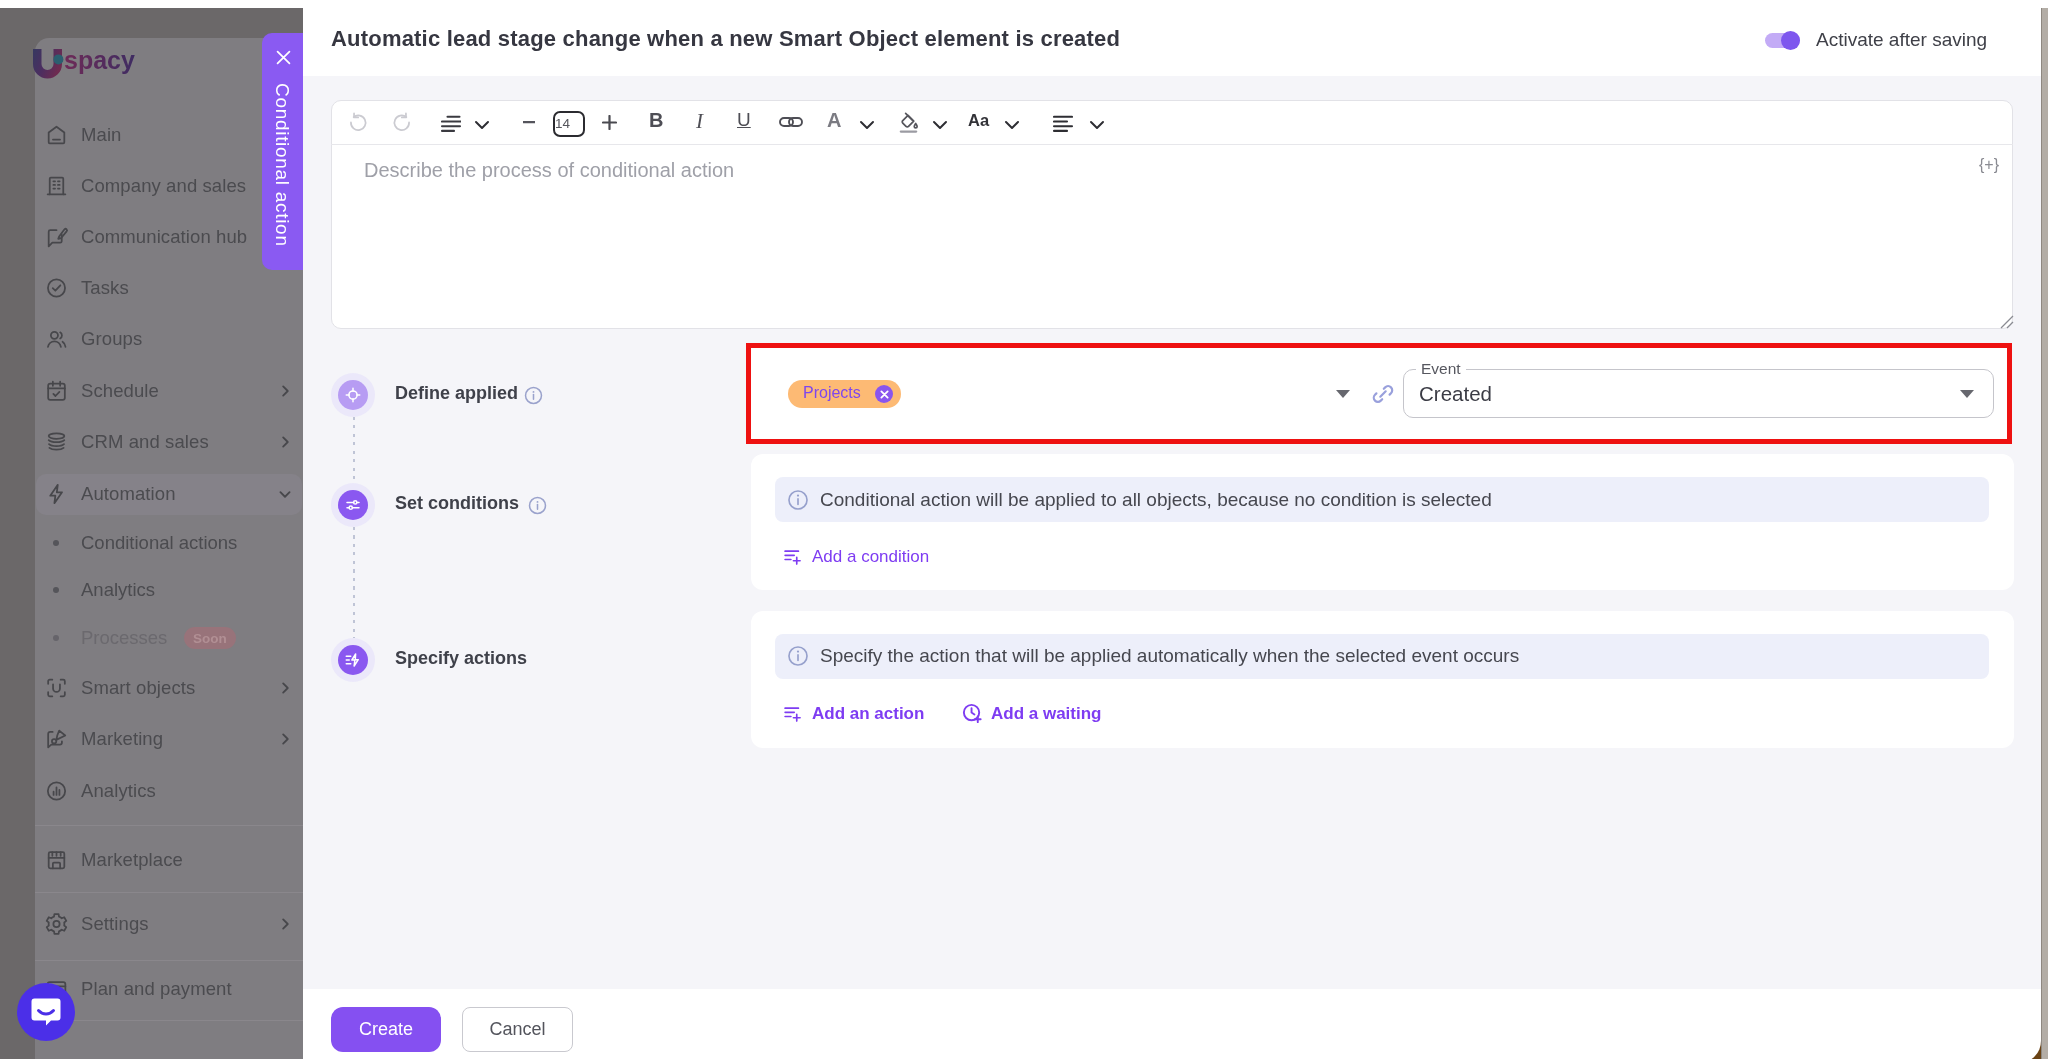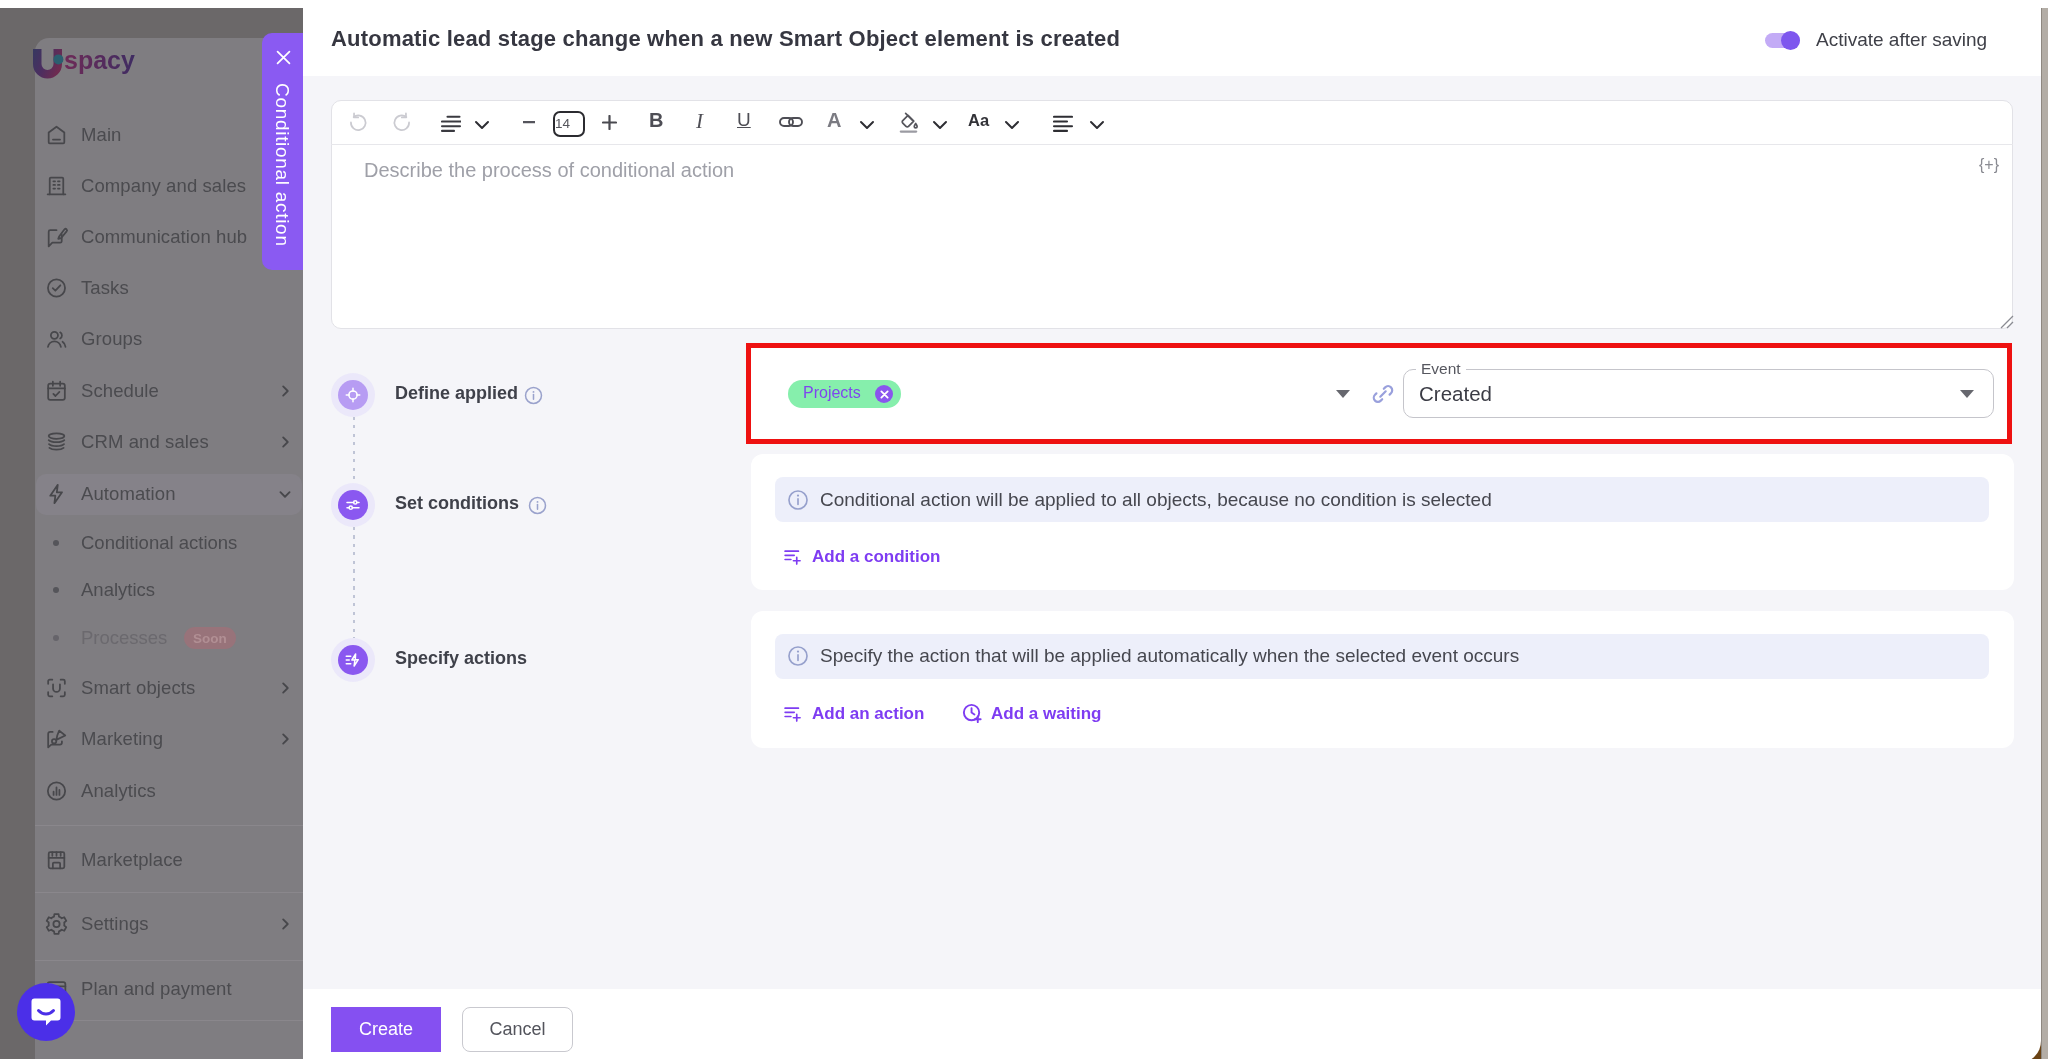--- a/index.html
+++ b/index.html
@@ -334,21 +334,21 @@
   </div>
   <div class="abs" style="left:395px; top:375px; font-size:18px; font-weight:bold; color:#3f414a;">Define applied</div>
   <svg class="abs" style="left:524px; top:378px;" width="19" height="19" viewBox="0 0 20 20" fill="none">
       <circle cx="10" cy="10" r="8.4" stroke="#9aa2cc" stroke-width="1.6"></circle>
       <path d="M10 9v5" stroke="#9aa2cc" stroke-width="1.6" stroke-linecap="round"></path>
       <circle cx="10" cy="6.2" r="1" fill="#9aa2cc"></circle>
     </svg>
 
   <div class="abs" style="left:746px; top:335px; width:1266px; height:101px; background:#fff; border:5px solid #ee1111;"></div>
 
-  <div class="abs" style="left:788px; top:372px; width:113px; height:28px; background:#86efac; border-radius:14px;">
+  <div class="abs" style="left:788px; top:372px; width:113px; height:28px; background:#fdba74; border-radius:14px;">
     <span style="position:absolute; left:15px; top:4px; font-size:16px; color:#7e46ee;">Projects</span>
     <span style="position:absolute; left:87px; top:5px; width:18px; height:18px; border-radius:50%; background:#8a55ee;">
         <svg style="margin:4.5px;" width="9" height="9" viewBox="0 0 10 10" stroke="#fff" stroke-width="2" stroke-linecap="round">
           <path d="M1.5 1.5l7 7M8.5 1.5l-7 7"></path>
         </svg>
       </span>
   </div>
   <svg class="abs" style="left:1336px; top:382px;" width="14" height="8" viewBox="0 0 14 8">
       <path d="M0 0h14L7 8z" fill="#66676e"></path>
     </svg>
@@ -388,21 +388,21 @@
   <svg class="abs" style="left:787px; top:481px;" width="22" height="22" viewBox="0 0 20 20" fill="none">
       <circle cx="10" cy="10" r="8.2" stroke="#96a0cc" stroke-width="1.5"></circle>
       <path d="M10 9v5" stroke="#96a0cc" stroke-width="1.5" stroke-linecap="round"></path>
       <circle cx="10" cy="6" r="1" fill="#96a0cc"></circle>
     </svg>
   <div class="abs" style="left:820px; top:481px; font-size:19px; color:#46474f;">Conditional action will be applied to all objects, because no condition is selected</div>
   <svg class="abs" style="left:783px; top:539px;" width="20" height="20" viewBox="0 0 24 24" fill="none" stroke="#7e3cf2" stroke-width="2" stroke-linecap="round">
       <path d="M2.5 5h16M2.5 10h11M2.5 15h7"></path>
       <path d="M16.5 12.5v8M12.5 16.5h8"></path>
     </svg>
-  <div class="abs" style="left:812px; top:539px; font-size:17px; font-weight:bold; color:#7e3cf2;">Add a condition</div>
+  <div class="abs" style="left:812px; top:539px; font-size:17px; font-weight:normal; color:#7e3cf2;">Add a condition</div>
 
   <div class="abs" style="left:331px; top:630px; width:44px; height:44px; border-radius:50%; background:#ebe8fa;"></div>
   <div class="abs" style="left:338px; top:637px; width:30px; height:30px; border-radius:50%; background:#8a58f0;">
     <svg style="margin:6px;" width="18" height="18" viewBox="0 0 24 24" fill="none" stroke="#fff" stroke-width="2" stroke-linecap="round" stroke-linejoin="round">
         <path d="M3 7h6M3 12h4M3 17h6"></path>
         <path d="M15.5 4 10.5 12h4l-1 8 5.5-8.5h-4z"></path>
       </svg>
   </div>
   <div class="abs" style="left:395px; top:640px; font-size:18px; font-weight:bold; color:#3f414a;">Specify actions</div>
 
@@ -419,21 +419,21 @@
       <path d="M16.5 12.5v8M12.5 16.5h8"></path>
     </svg>
   <div class="abs" style="left:812px; top:696px; font-size:17px; font-weight:bold; color:#7e3cf2;">Add an action</div>
   <svg class="abs" style="left:961px; top:694px;" width="23" height="23" viewBox="0 0 24 24" fill="none" stroke="#7e3cf2" stroke-width="2" stroke-linecap="round" stroke-linejoin="round">
       <circle cx="11" cy="11" r="8"></circle>
       <path d="M11 6.5V11l3 2"></path>
       <path d="M17.5 15v6M14.5 18h6"></path>
     </svg>
   <div class="abs" style="left:991px; top:696px; font-size:17px; font-weight:bold; color:#7e3cf2;">Add a waiting</div>
 
-  <div class="abs" style="left:331px; top:999px; width:110px; height:45px; background:#8550f1; border-radius:0; color:#fff; font-size:18px; text-align:center; line-height:45px;">Create</div>
+  <div class="abs" style="left:331px; top:999px; width:110px; height:45px; background:#8550f1; border-radius:12px; color:#fff; font-size:18px; text-align:center; line-height:45px;">Create</div>
   <div class="abs" style="left:462px; top:999px; width:111px; height:45px; background:#fff; border:1px solid #c9c9cf; border-radius:8px; color:#53545c; font-size:18px; text-align:center; line-height:43px;">Cancel</div>
 
   <div class="abs" style="left:2041px; top:0; width:7px; height:1059px; background:#b3ada6; border-left:1px solid #8e8881;"></div>
 
   <div class="abs" style="left:0; top:1053px; width:303px; height:6px; background:#35343a;"></div>
   <div class="abs" style="left:303px; top:1055px; width:1745px; height:4px; background:#44301c;"></div>
 
 </div>
 
 </body></html>

